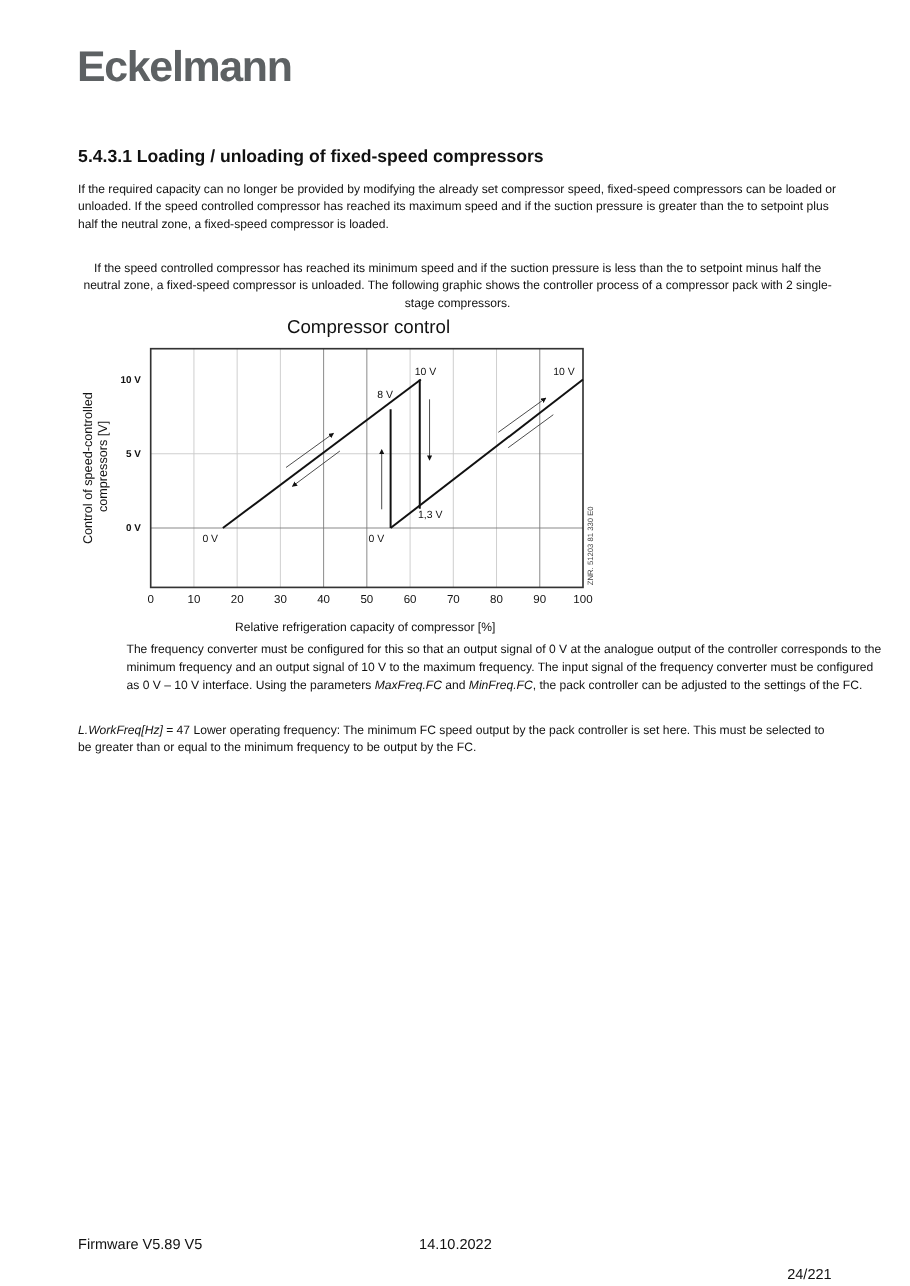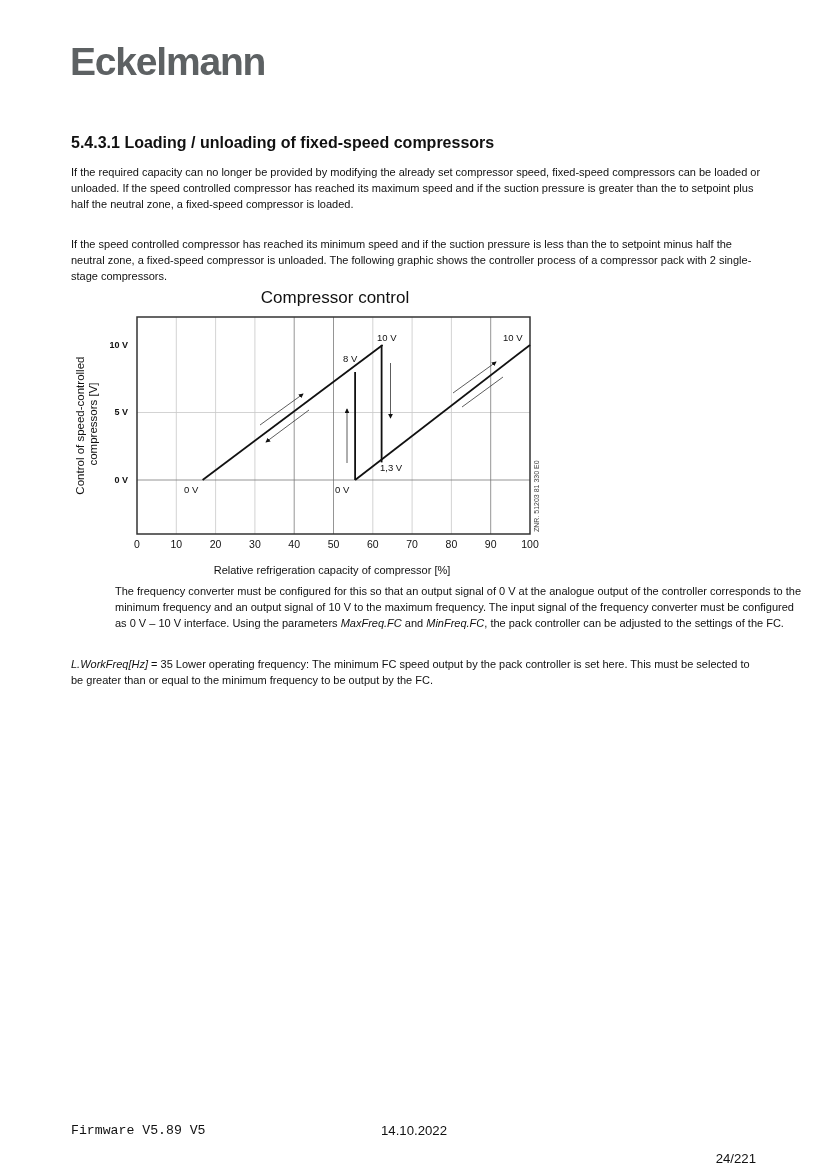--- a/index.html
+++ b/index.html
@@ -3,27 +3,27 @@
 <meta charset="utf-8">
 <style>
   html, body { margin: 0; padding: 0; background: #ffffff; }
   body { width: 827px; height: 1169px; position: relative; overflow: hidden;
          font-family: "Liberation Sans", sans-serif; color: #111; }
   .logo { position: absolute; left: 70px; top: 40px; font-family: "Liberation Sans", sans-serif;
           font-weight: bold; font-size: 39px; color: #5d6163; letter-spacing: -1.2px; }
   .heading { position: absolute; left: 71px; top: 134px; font-size: 16px; font-weight: bold; color: #111; }
   .para { position: absolute; left: 71px; width: 690px; font-size: 11px; line-height: 16.2px; color: #111; margin: 0; }
   .p1 { top: 164px; }
-  .p2 { top: 236px; }
+  .p2 { top: 236px; text-align: center; }
   .p3 { top: 583px; margin-left: 44px; }
   .p4 { top: 656px; }
   .para i { font-style: italic; }
   .chart { position: absolute; left: 70px; top: 284px; width: 490px; height: 296px; }
   .footer { position: absolute; top: 1123px; font-size: 13.2px; color: #111; }
-  .f-left { left: 71px; font-family: Liberation Mono, monospace; }
+  .f-left { left: 71px; }
   .f-mid { left: 381px; }
   .f-right { right: 71px; margin-top: 28px; }
 </style>
 </head>
 <body>
 
 <div class="logo">Eckelmann</div>
 
 <div class="heading">5.4.3.1  Loading / unloading of fixed-speed compressors</div>
 
@@ -109,18 +109,18 @@
     <text x="380" y="471">1,3 V</text>
     <text x="503" y="341">10 V</text>
   </g>
 
   <text transform="translate(539,532) rotate(-90)" font-family="Liberation Sans, sans-serif" font-size="7" fill="#444">ZNR. 51203 81 330 E0</text>
 </svg>
 
 <p class="para p3"><span>The frequency converter must be configured for this so that an output signal of 0 V at the analogue output of the controller corresponds to the minimum frequency and an output signal of 10 V to the maximum frequency. The input signal of the frequency converter must be configured as 0 V – 10 V interface. Using the parameters </span><i>MaxFreq.FC</i><span> and </span><i>MinFreq.FC</i><span>, the pack controller can be adjusted to the settings of the FC.</span></p>
 
 <div class="para p4">
-  <div><i>L.WorkFreq[Hz]</i><span> = 35 Lower operating frequency: The minimum FC speed output by the pack controller is set here. This must be selected to be greater than or equal to the minimum frequency to be output by the FC.</span></div>
+  <div><i>L.WorkFreq[Hz]</i><span> = 47 Lower operating frequency: The minimum FC speed output by the pack controller is set here. This must be selected to be greater than or equal to the minimum frequency to be output by the FC.</span></div>
 </div>
 
 <div class="footer f-left">Firmware V5.89 V5</div>
 <div class="footer f-mid">14.10.2022</div>
 <div class="footer f-right">24/221</div>
 
 </body></html>

